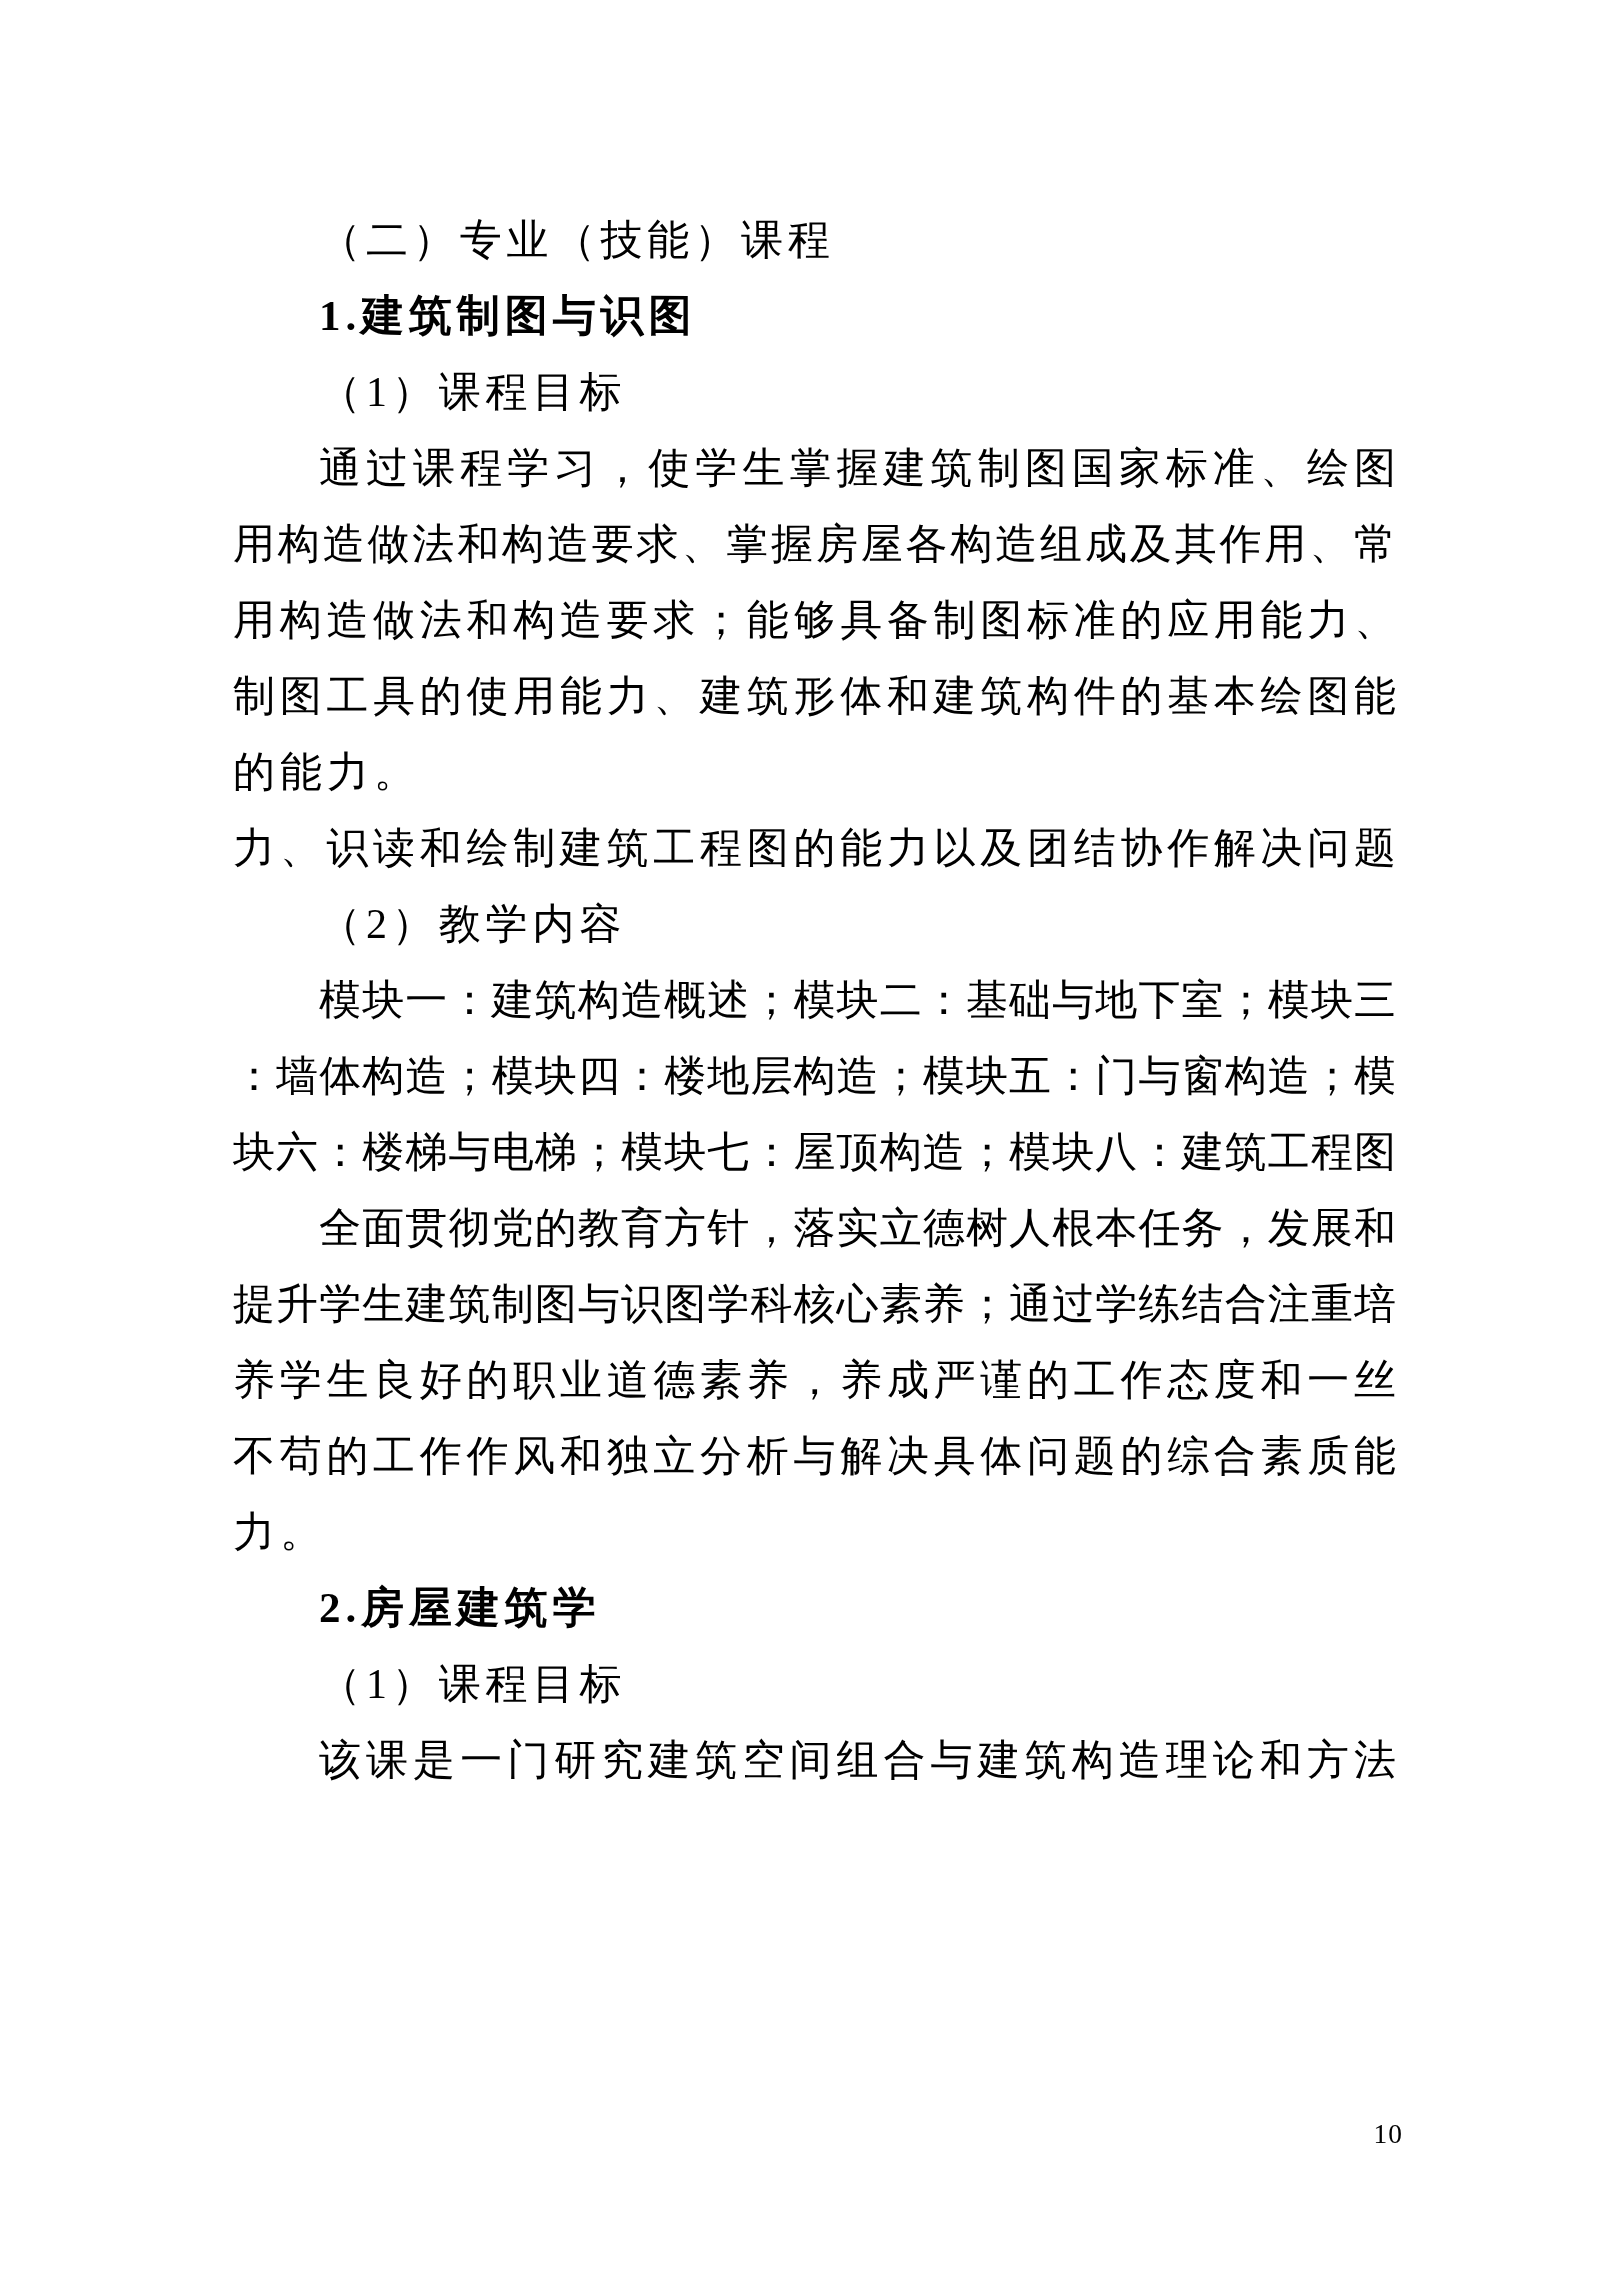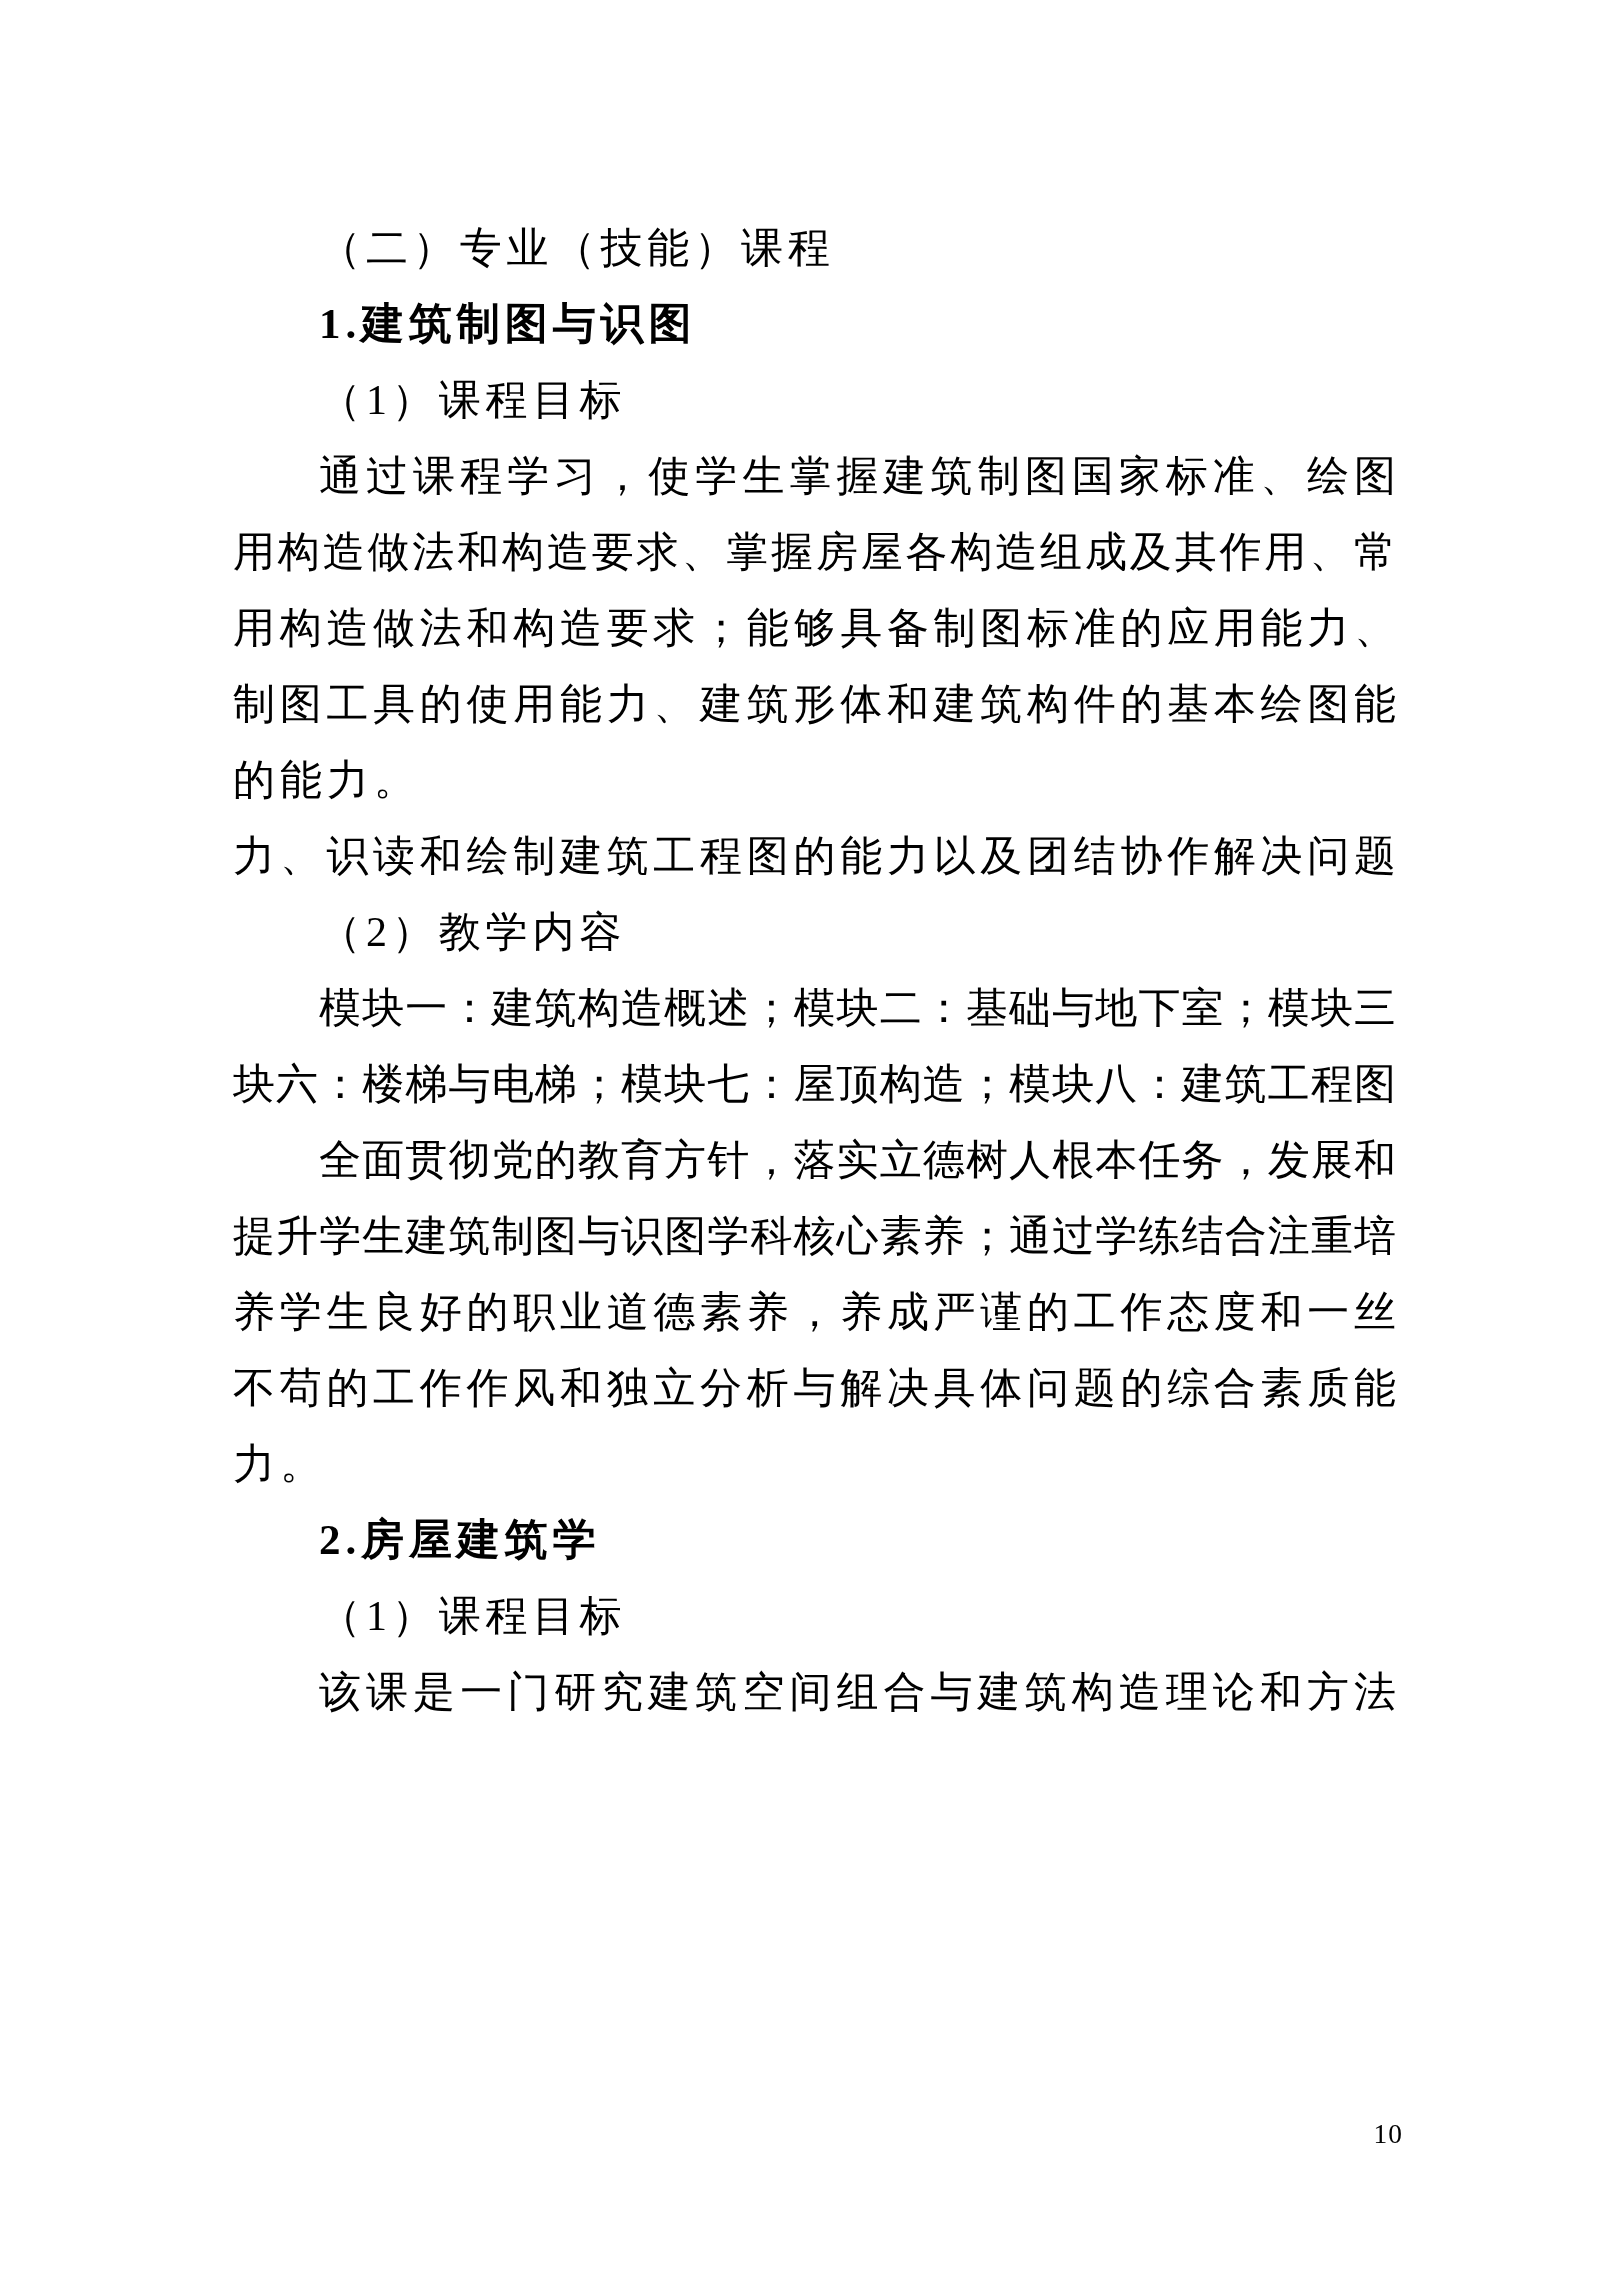--- a/index.html
+++ b/index.html
@@ -12,21 +12,21 @@
     width: 1621px;
     height: 2293px;
     background: #ffffff;
     overflow: hidden;
     font-family: "Liberation Serif", "DejaVu Serif", serif;
     color: #000000;
   }
   .content {
     position: absolute;
     left: 233px;
-    top: 210px;
+    top: 202px;
     width: 1163px;
   }
   .line {
     height: 76px;
     line-height: 76px;
     font-size: 42px;
     letter-spacing: 4.9px;
     white-space: nowrap;
     overflow: visible;
   }
@@ -64,20 +64,21 @@
       <div class="line heading indent">1.建筑制图与识图</div>
       <div class="line indent">（1）课程目标</div>
       <div class="line indent justify">通过课程学习，使学生掌握建筑制图国家标准、绘图</div>
       <div class="line justify">用构造做法和构造要求、掌握房屋各构造组成及其作用、常</div>
       <div class="line justify">用构造做法和构造要求；能够具备制图标准的应用能力、</div>
       <div class="line justify">制图工具的使用能力、建筑形体和建筑构件的基本绘图能</div>
       <div class="line">的能力。</div>
       <div class="line justify">力、识读和绘制建筑工程图的能力以及团结协作解决问题</div>
       <div class="line indent">（2）教学内容</div>
       <div class="line indent justify">模块一：建筑构造概述；模块二：基础与地下室；模块三</div>
+      <div class="line justify">：墙体构造；模块四：楼地层构造；模块五：门与窗构造；模</div>
       <div class="line justify">块六：楼梯与电梯；模块七：屋顶构造；模块八：建筑工程图</div>
       <div class="line indent justify">全面贯彻党的教育方针，落实立德树人根本任务，发展和</div>
       <div class="line justify">提升学生建筑制图与识图学科核心素养；通过学练结合注重培</div>
       <div class="line justify">养学生良好的职业道德素养，养成严谨的工作态度和一丝</div>
       <div class="line justify">不苟的工作作风和独立分析与解决具体问题的综合素质能</div>
       <div class="line">力。</div>
       <div class="line heading indent">2.房屋建筑学</div>
       <div class="line indent">（1）课程目标</div>
       <div class="line indent justify">该课是一门研究建筑空间组合与建筑构造理论和方法</div>
     </div>

